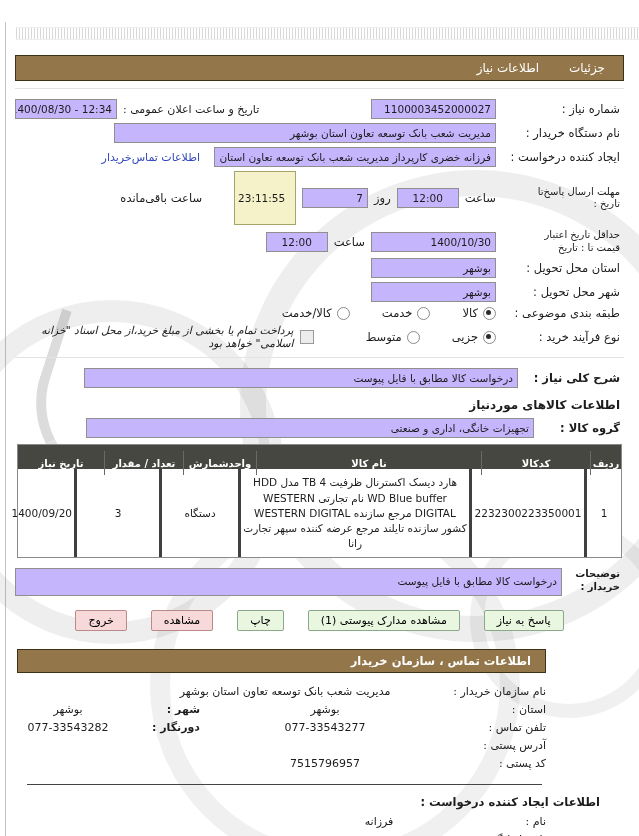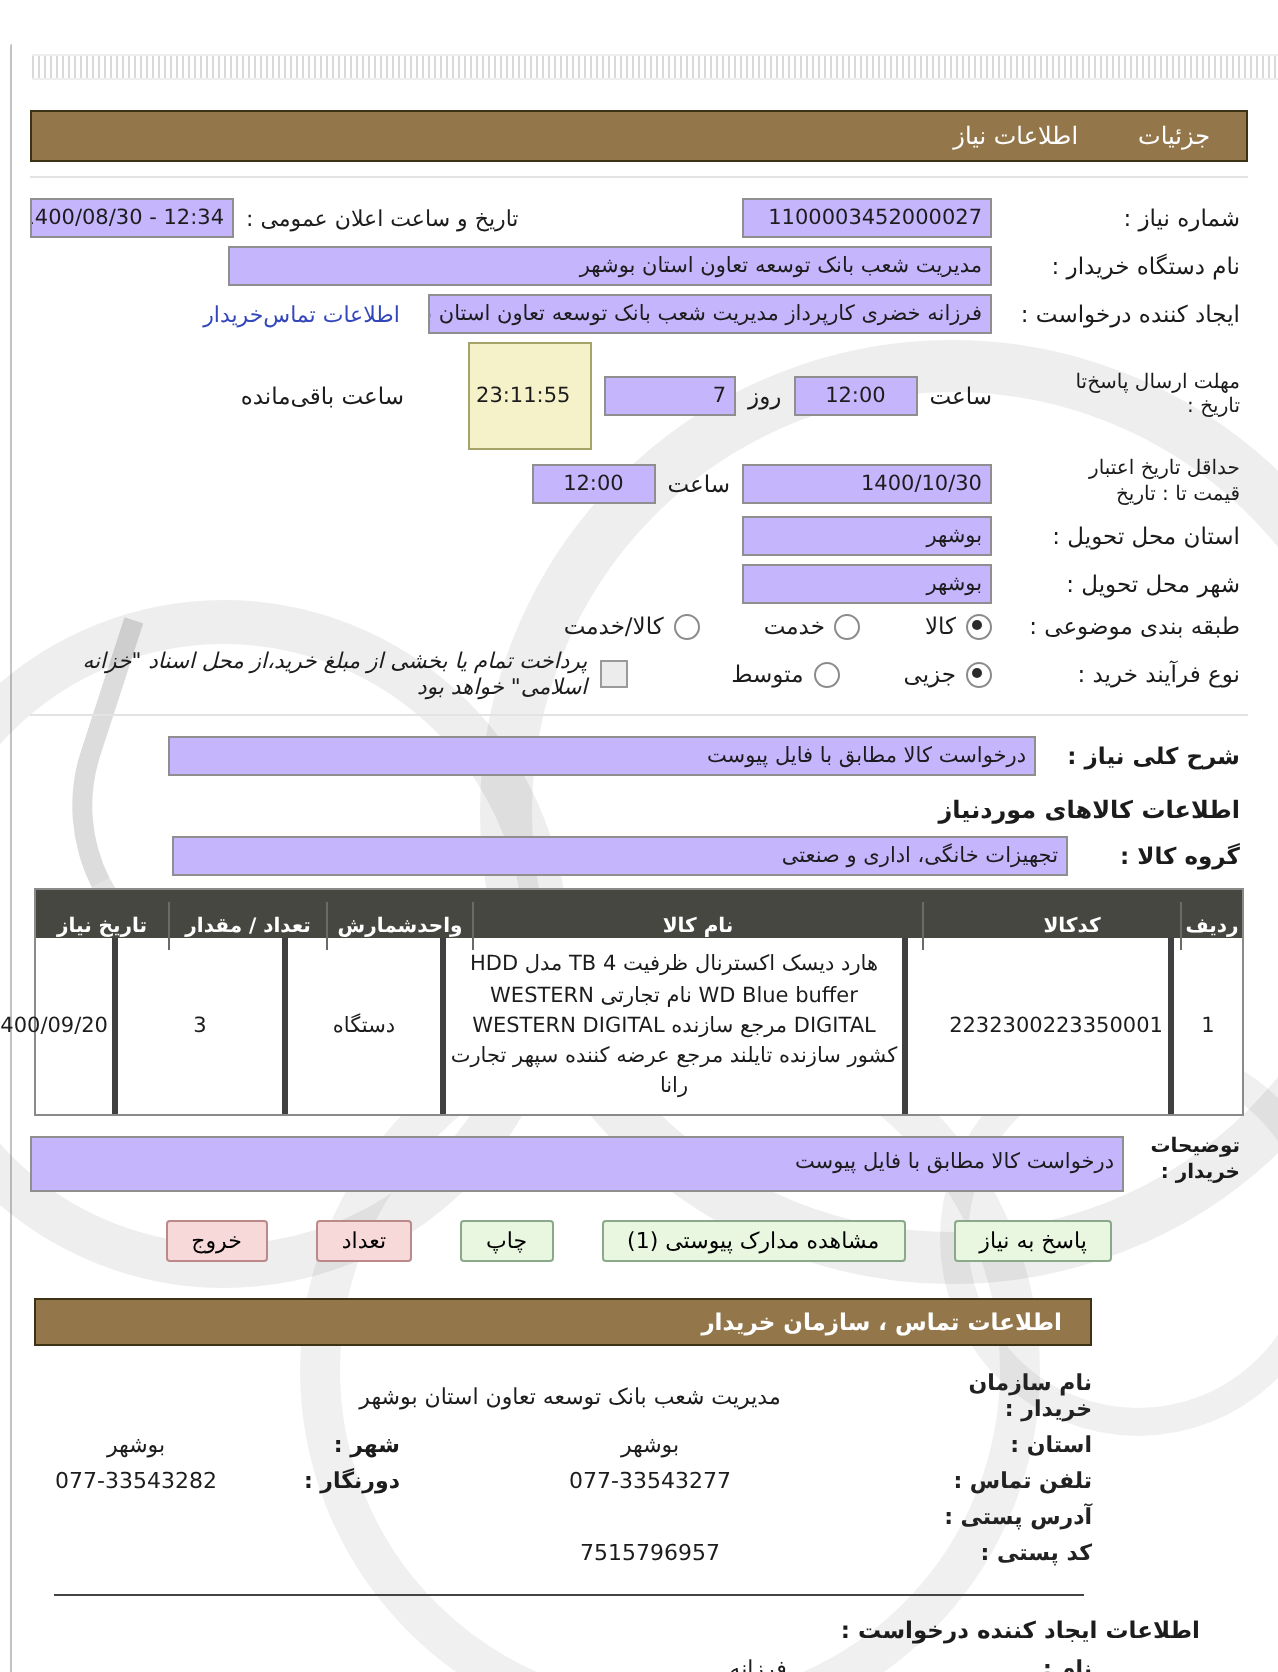--- a/index.html
+++ b/index.html
@@ -55,32 +55,32 @@
 
   
   .gtable{border:1px solid #8a8a8a;margin:6px 2px 0 2px;font-size:10.5px;}
   .thead{display:flex;background:#474741;color:#fff;font-weight:bold;height:24px;align-items:center;}
   .th{border-left:1px solid #6b6b64;text-align:left;height:100%;display:flex;align-items:center;justify-content:center;font-size:10px;margin-top:12px;}
   .th:last-child{border-left:none;}
   .trow{display:flex;background:#fff;}
   .td{border-left:3px solid #404040;display:flex;align-items:center;justify-content:center;
       text-align:center;padding:6px 2px;line-height:1.45;}
   .td:last-child{border-left:none;}
-  .c-row{width:30px;flex:0 0 auto;} .c-code{width:108px;flex:0 0 auto;padding-left:20px;} .c-name{width:224px;flex:0 0 auto;}
+  .c-row{width:30px;flex:0 0 auto;} .c-code{width:108px;flex:0 0 auto;} .c-name{width:224px;flex:0 0 auto;}
   .c-unit{width:72px;flex:0 0 auto;} .c-qty{width:78px;flex:0 0 auto;} .c-date{flex:1 1 auto;}
 
   .btnrow{display:flex;justify-content:center;gap:24px;margin:14px 0 4px 0;}
   button{font-family:inherit;font-size:11px;border-radius:2px;padding:3px 12px;cursor:pointer;}
   .btn-green{background:#e9f7e0;border:1px solid #8aa98a;}
   .btn-pink{background:#f7d9d9;border:1px solid #bb8989;}
 
   .contact-bar{background:#93764a;border:1px solid #3d3116;height:22px;display:flex;align-items:center;
       color:#fff;font-size:11.5px;font-weight:bold;padding:0 14px;margin:18px 78px 0 2px;}
   .crow{display:flex;align-items:center;margin:5px 78px 5px 0;font-size:11px;}
-  .clabel{width:96px;flex:0 0 auto;font-weight:bold;color:#222;}
+  .clabel{width:96px;flex:0 0 auto;font-weight:normal;color:#222;}
   .cvalue{width:250px;flex:0 0 auto;text-align:center;}
   .cvalue.wide{width:330px;}
   .clabel2{width:62px;flex:0 0 auto;font-weight:bold;}
   .cvalue2{width:140px;flex:0 0 auto;text-align:center;}
   .hr{border-bottom:1px solid #444;margin:14px 82px 10px 12px;}
   .crow.tight .clabel{width:82px;}
   .crow.tight .cvalue{width:170px;}
 </style>
 </head>
 <body>
@@ -223,21 +223,21 @@
         <span>توضیحات</span><br>
         <span>خریدار :</span>
       </span>
       <div class="ibox big">درخواست کالا مطابق با فایل پیوست</div>
     </div>
 
     <div class="btnrow">
       <button class="btn-green">پاسخ به نیاز</button>
       <button class="btn-green">مشاهده مدارک پیوستی (1)</button>
       <button class="btn-green">چاپ</button>
-      <button class="btn-pink">تعداد</button>
+      <button class="btn-pink">مشاهده</button>
       <button class="btn-pink">خروج</button>
     </div>
 
     <div class="contact-bar">اطلاعات تماس ، سازمان خریدار</div>
 
     <div class="crow" style="margin-top:12px;">
       <span class="clabel">نام سازمان خریدار :</span>
       <span class="cvalue wide">مدیریت شعب بانک توسعه تعاون استان بوشهر</span>
     </div>
     <div class="crow">

